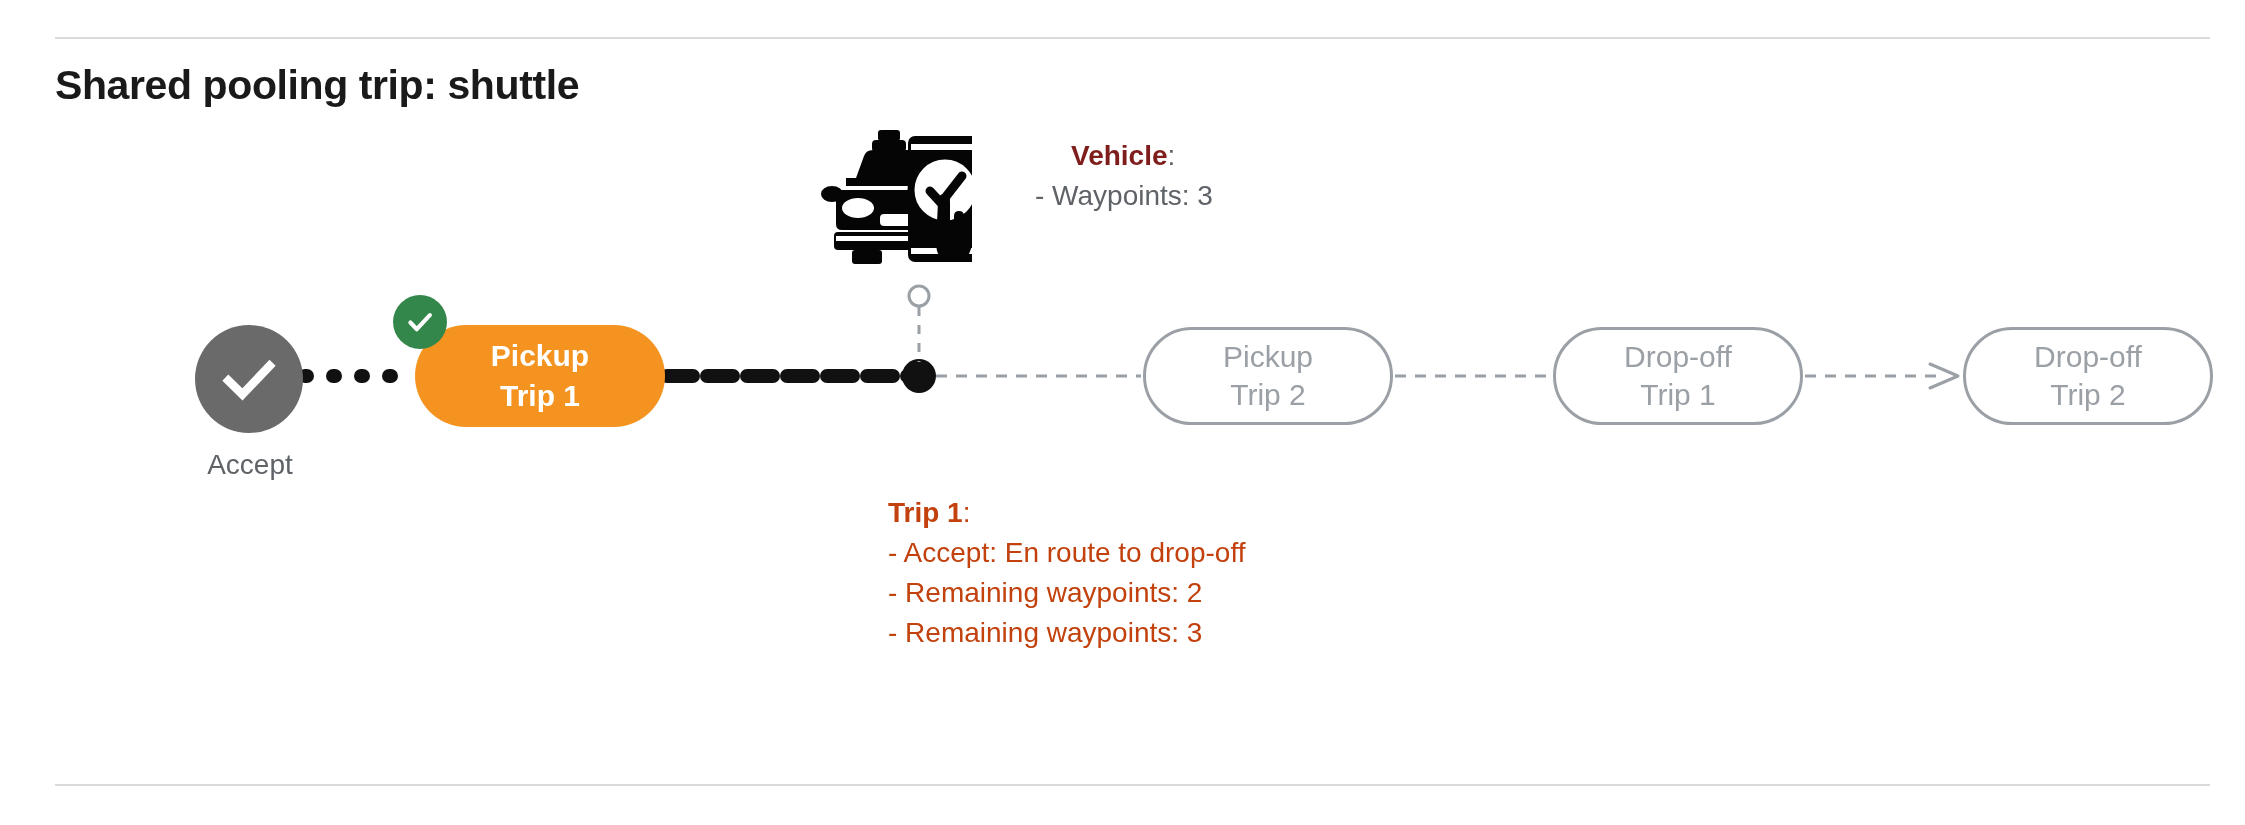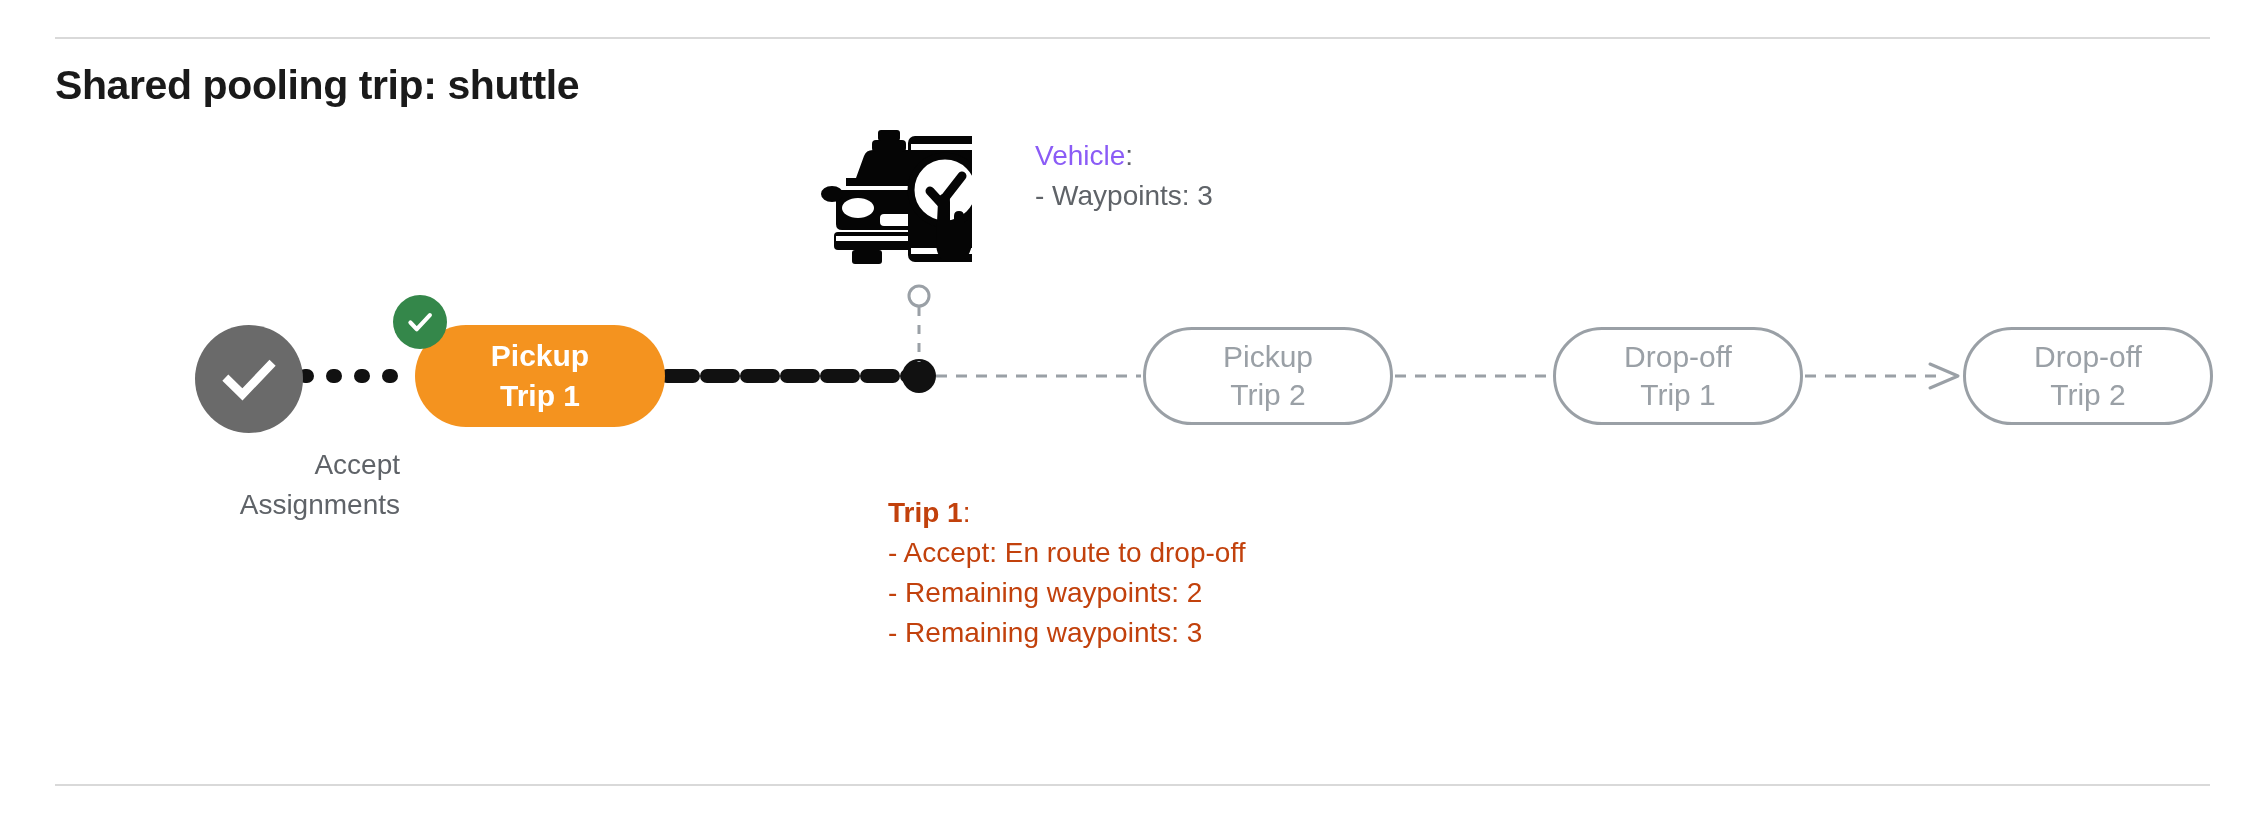--- a/index.html
+++ b/index.html
@@ -63,21 +63,21 @@
     background: #6a6a6a;
     display: flex;
     align-items: center;
     justify-content: center;
   }
   #accept-label {
     position: absolute;
     left: 100px;
     top: 445px;
     width: 300px;
-    text-align: right;
+    text-align: center;
     font-size: 28px;
     line-height: 40px;
     color: #5f6368;
   }
 
   
   #active-pill {
     position: absolute;
     left: 415px;
     top: 325px;
@@ -138,21 +138,21 @@
   }
   #vehicle-caption {
     position: absolute;
     left: 1035px;
     top: 136px;
     font-size: 28px;
     line-height: 40px;
     color: #5f6368;
     white-space: nowrap;
   }
-  #vehicle-caption .hd { font-weight: 400; color: #8b5cf6; }
+  #vehicle-caption .hd { font-weight: 700; color: #7f1d1d; margin-left: 36px; }
 
   
   #trip-details {
     position: absolute;
     left: 888px;
     top: 493px;
     font-size: 28px;
     line-height: 40px;
     color: #c2410c;
     white-space: nowrap;
@@ -192,21 +192,20 @@
 
   <div id="accept-node">
     <div class="disc">
       <svg width="66" height="66" viewBox="0 0 24 24" aria-hidden="true">
         <polyline points="4.5,12.6 9.6,17.6 19.5,7.2" fill="none" stroke="#ffffff" stroke-width="3.1" stroke-linecap="square" stroke-linejoin="miter"></polyline>
       </svg>
     </div>
   </div>
   <div id="accept-label">
     <div>Accept</div>
-    <div>Assignments</div>
   </div>
 
   <div id="active-pill">
     <span>Pickup</span>
     <span>Trip 1</span>
   </div>
   <div id="active-badge">
     <svg width="32" height="32" viewBox="0 0 24 24" aria-hidden="true">
       <polyline points="4.8,12.4 9.6,17.4 19.4,6.8" fill="none" stroke="#ffffff" stroke-width="3.1" stroke-linecap="round" stroke-linejoin="round"></polyline>
     </svg>

